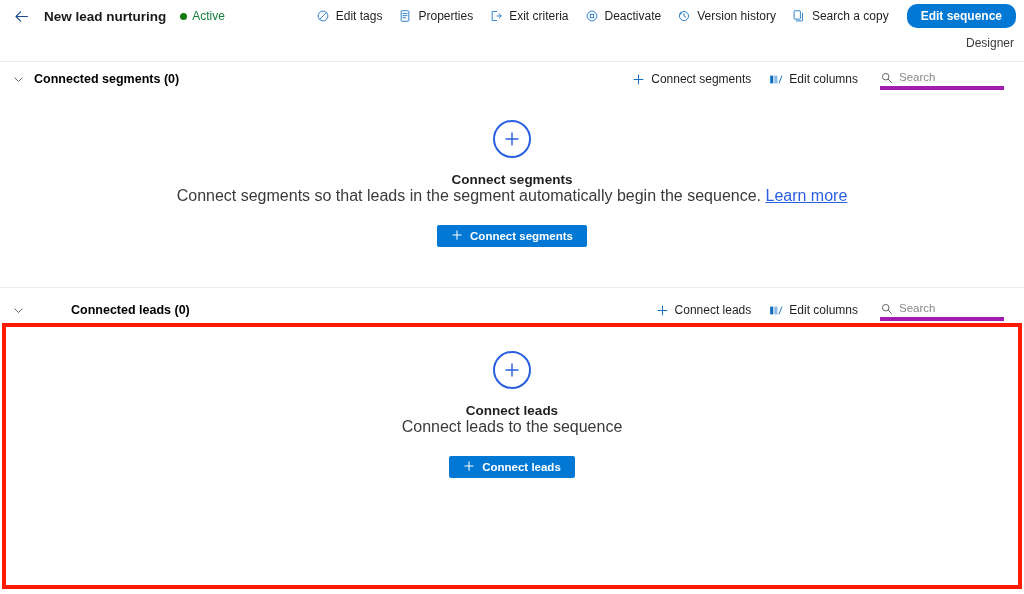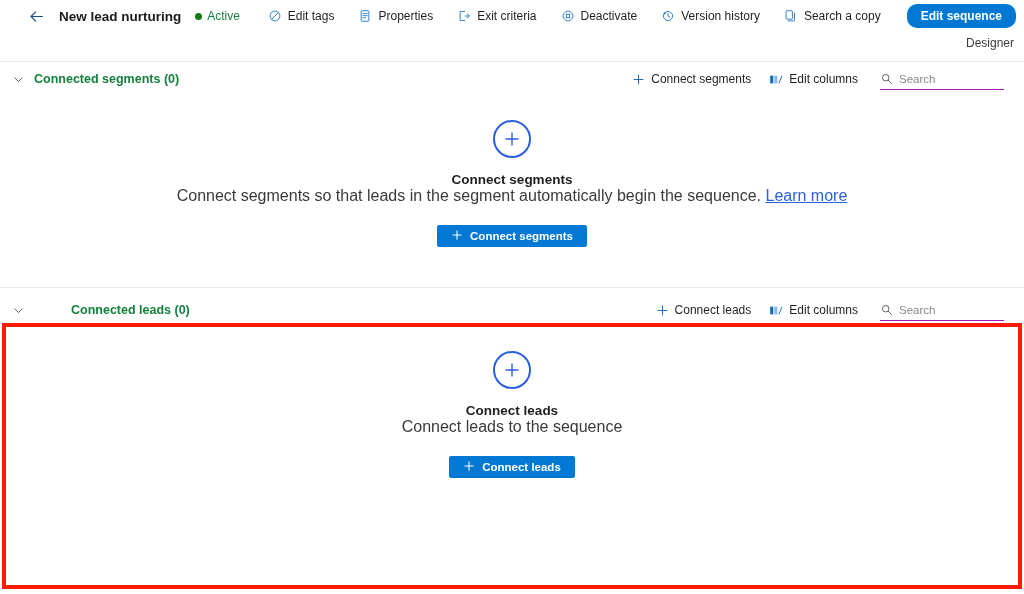--- a/index.html
+++ b/index.html
@@ -11,21 +11,21 @@
     color: #201f1e;
     overflow: hidden;
   }
 
   
   .topbar {
     position: relative;
     height: 32px;
     display: flex;
     align-items: center;
-    padding: 0 8px 0 25px;
+    padding: 0 8px 0 10px;
   }
   .back-arrow {
     width: 22px; height: 22px;
     display: flex; align-items: center; justify-content: center;
     color: #1b4b8f;
     cursor: pointer;
     flex: 0 0 auto;
   }
   .page-title {
     font-size: 13.5px;
@@ -46,21 +46,21 @@
   }
   .status-text {
     font-size: 12px;
     color: #15803d;
     white-space: nowrap;
   }
   .cmdbar {
     margin-left: auto;
     display: flex;
     align-items: center;
-    gap: 8px;
+    gap: 0px;
   }
   .cmd-item {
     display: flex;
     align-items: center;
     gap: 6px;
     padding: 5px 8px;
     font-size: 12px;
     color: #201f1e;
     white-space: nowrap;
     cursor: pointer;
@@ -127,35 +127,35 @@
   .chevron {
     width: 24px; height: 24px;
     display: flex; align-items: center; justify-content: center;
     color: #605e5c;
     cursor: pointer;
     flex: 0 0 auto;
   }
   .section-title {
     font-size: 12.5px;
     font-weight: bold;
-    color: #15803d;
+    color: #000000;
     margin-left: 4px;
     white-space: nowrap;
   }
   .section-actions {
     margin-left: auto;
     display: flex;
     align-items: center;
     gap: 2px;
   }
   .search-box {
     display: flex;
     align-items: center;
     gap: 6px;
-    border-bottom: 1px solid #a21caf;
+    border-bottom: 4px solid #a21caf;
     height: 22px;
     width: 124px;
     margin-left: 12px;
     padding: 0 2px 0 0;
   }
   .search-box .ic { color: #605e5c; display: flex; align-items: center; }
   .search-box input {
     border: none;
     outline: none;
     font-size: 11.5px;

